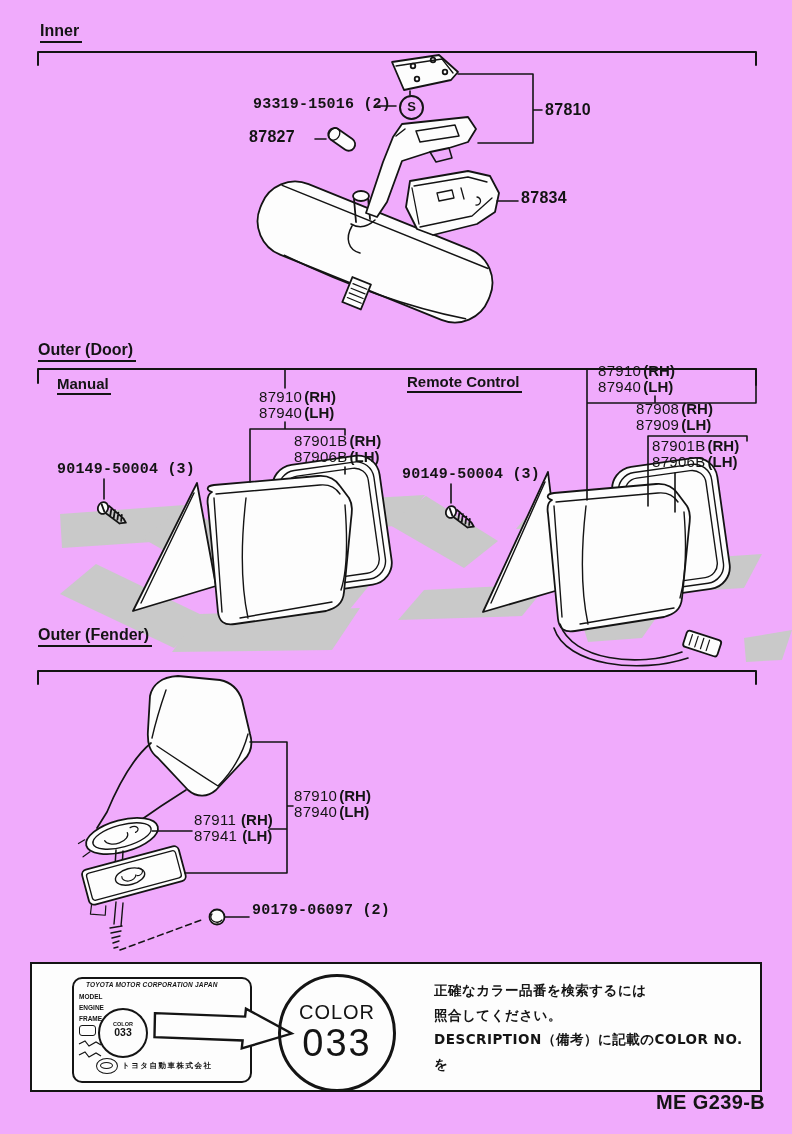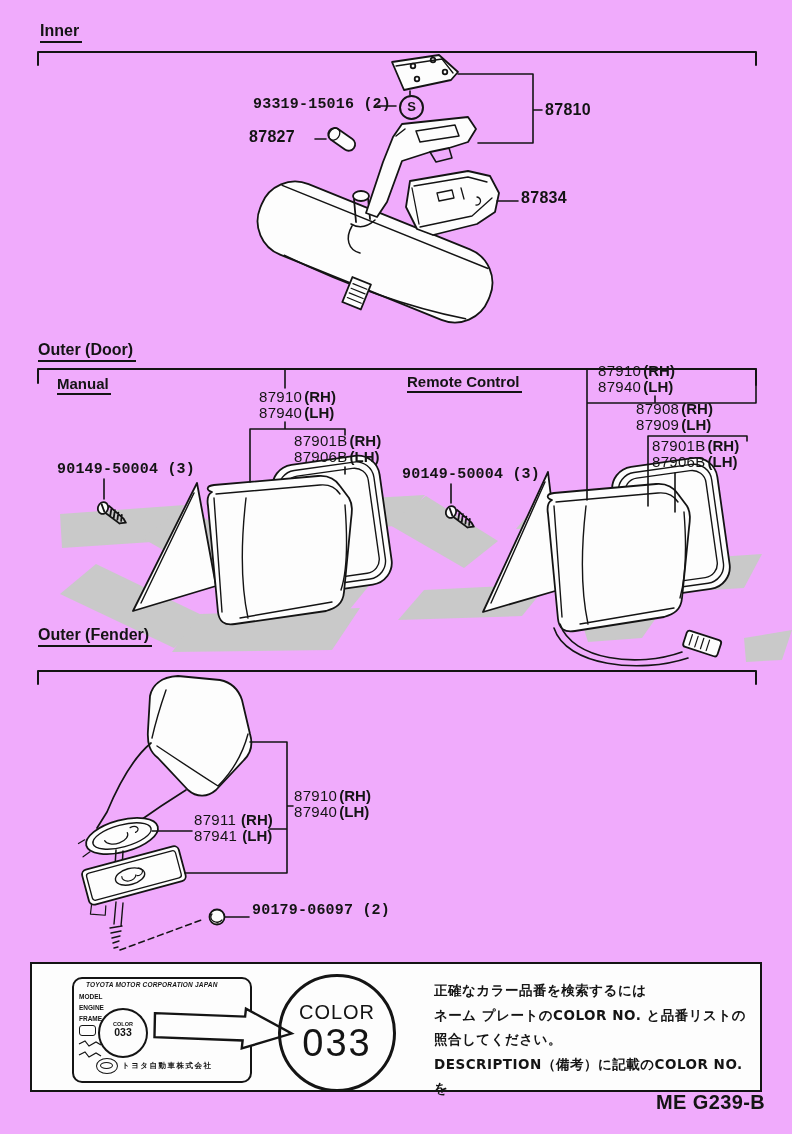--- a/index.html
+++ b/index.html
@@ -242,21 +242,20 @@
   </div>
   <svg width="150" height="52" style="position:absolute;left:118px;top:40px">
     <polygon points="4,16 94,10 94,2 142,22 94,42 94,34 6,40" fill="#fdfdfd" stroke="#141414" stroke-width="2.4" transform="rotate(6 70 22)"></polygon>
   </svg>
   <div class="badge">
     <div class="b1">COLOR</div>
     <div class="b2">033</div>
   </div>
   <div class="note">
     <div>正確なカラー品番を検索するには</div>
-    <div>ネーム プレートのCOLOR NO. と品番リストの</div>
     <div>照合してください。</div>
     <div>DESCRIPTION（備考）に記載のCOLOR NO. を</div>
   </div>
 </div>
 
 <div class="txt footer-code" style="left:656px;top:1091px">ME G239-B</div>
 
 </div>
 
 </body></html>

